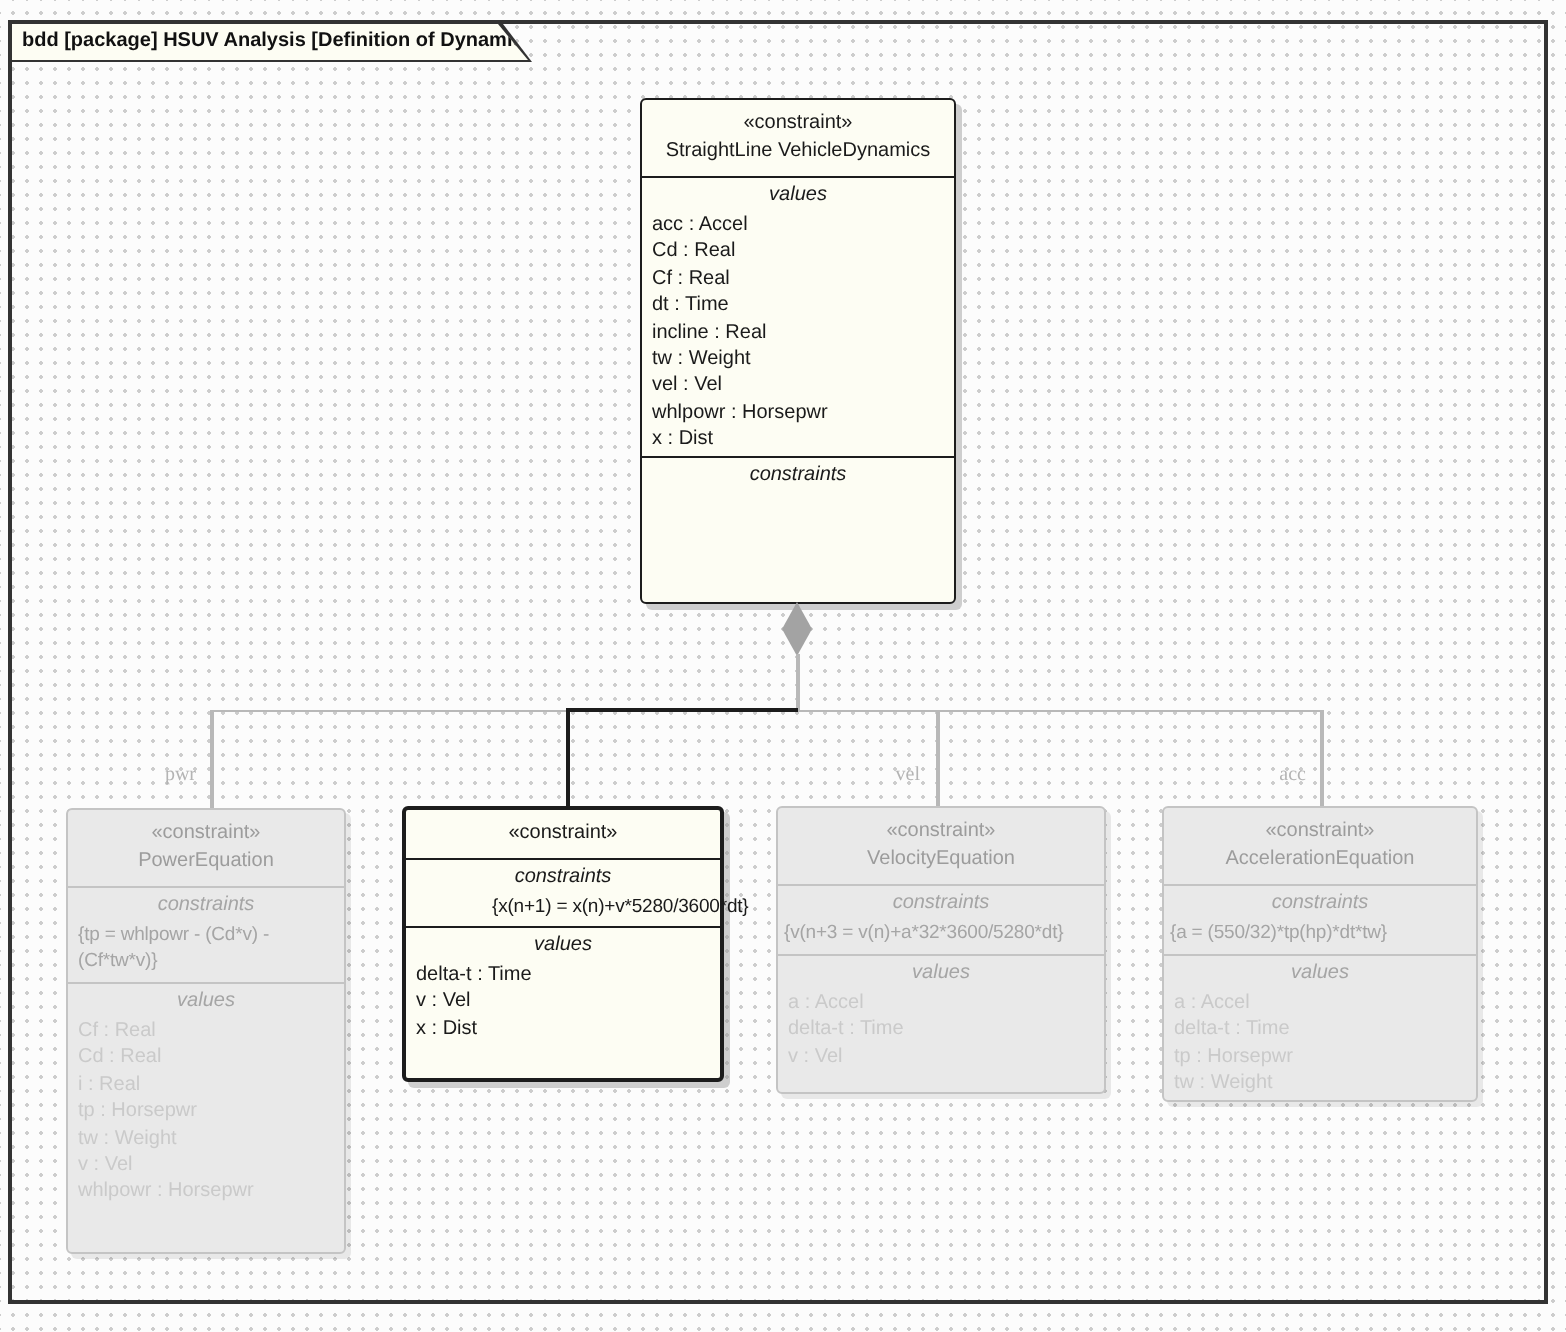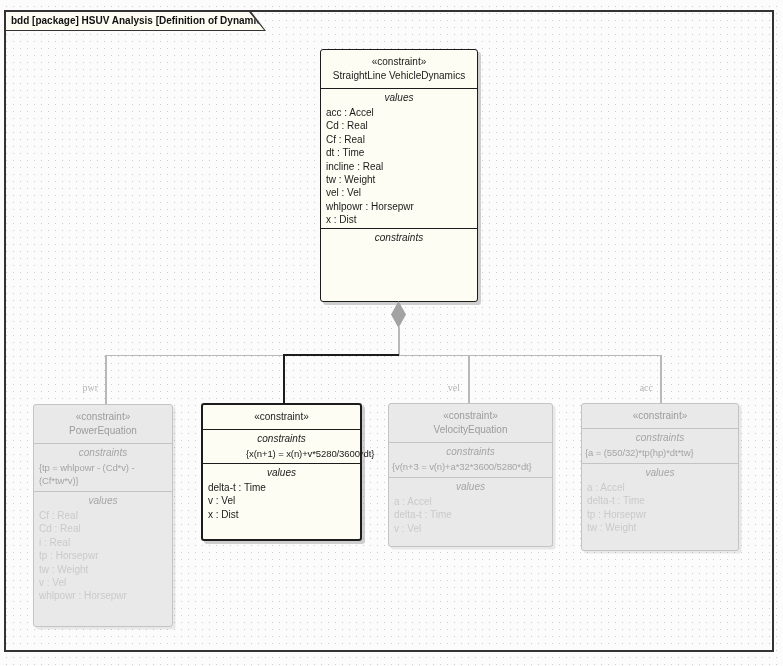--- a/index.html
+++ b/index.html
@@ -179,20 +179,21 @@
         <div>a : Accel</div>
         <div>delta-t : Time</div>
         <div>v : Vel</div>
       </div>
   </div>
 </div>
 
 <div class="block dimmed" style="left:581px;top:403px;width:158px;height:148px;">
   <div class="ttl">
     <span class="stereo">«constraint»</span>
+    <span class="bname">AccelerationEquation</span>
   </div>
   <div class="comp" style="margin-top:5px;height:34px;">
     <div class="comp-label">constraints</div>
     <div class="items eq" style="padding-left:3px;">
         <div>{a = (550/32)*tp(hp)*dt*tw}</div>
       </div>
   </div>
   <div class="comp">
     <div class="comp-label">values</div>
     <div class="items faint">

